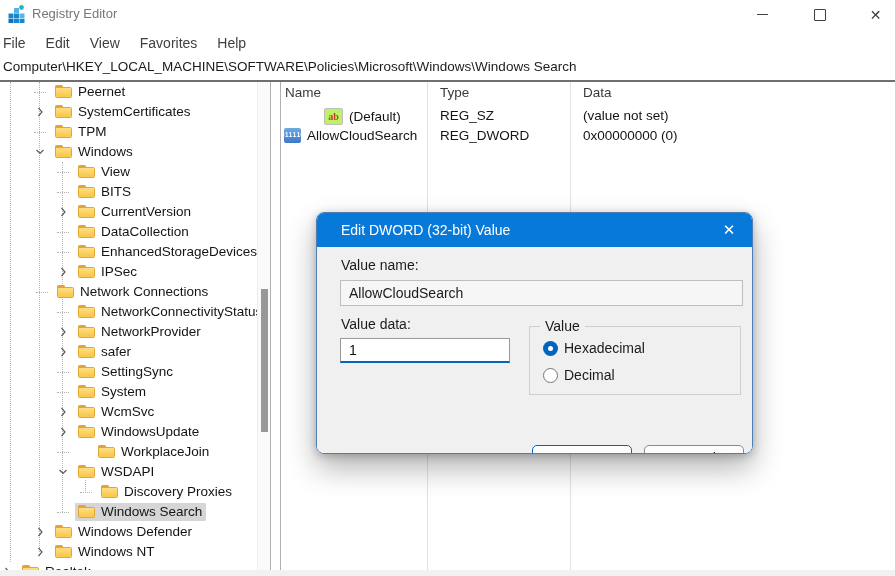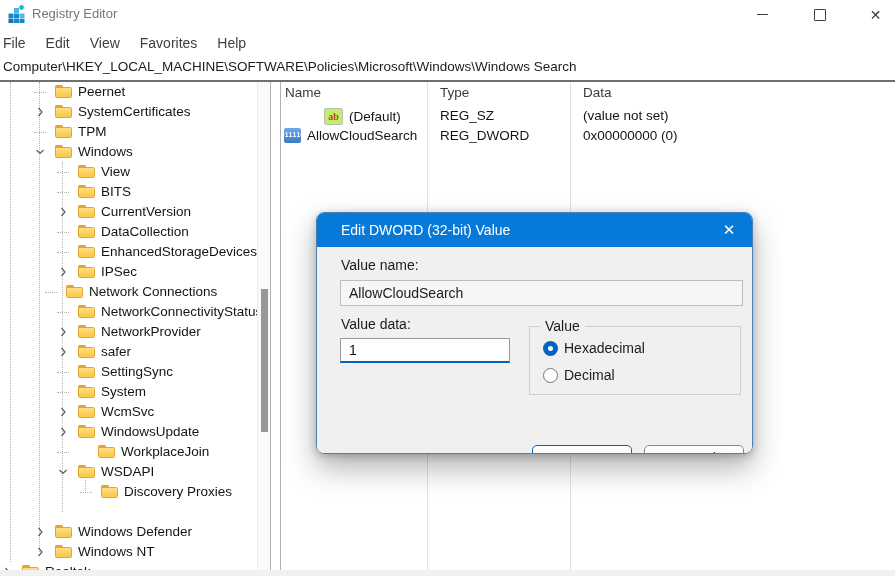--- a/index.html
+++ b/index.html
@@ -232,21 +232,21 @@
         <span class="exp">
           <svg width="12" height="12" viewBox="0 0 12 12">
             <path d="M4.5 2 L8 6 L4.5 10" fill="none" stroke="#5c5c5c" stroke-width="1.2"></path>
           </svg>
         </span>
         <span class="node">
           <span class="folder"></span>
           <span class="tlabel">IPSec</span>
         </span>
       </div>
-      <div class="trow" style="top: 200px; padding-left: 44px;">
+      <div class="trow" style="top: 200px; padding-left: 35px;">
         <span class="exp">
           <span class="stub"></span>
         </span>
         <span class="node">
           <span class="folder"></span>
           <span class="tlabel">Network Connections</span>
         </span>
       </div>
       <div class="trow" style="top: 220px; padding-left: 56px;">
         <span class="exp">
@@ -339,20 +339,29 @@
           <span class="tlabel">WSDAPI</span>
         </span>
       </div>
       <div class="trow" style="top: 400px; padding-left: 79px;">
         <span class="exp">
           <span class="stub"></span>
         </span>
         <span class="node">
           <span class="folder"></span>
           <span class="tlabel">Discovery Proxies</span>
+        </span>
+      </div>
+      <div class="trow" style="top: 420px; padding-left: 56px;">
+        <span class="exp">
+          <span class="stub"></span>
+        </span>
+        <span class="node sel">
+          <span class="folder"></span>
+          <span class="tlabel">Windows Search</span>
         </span>
       </div>
       <div class="trow" style="top: 440px; padding-left: 33px; justify-content: space-between;">
         <span class="exp">
           <svg width="12" height="12" viewBox="0 0 12 12">
             <path d="M4.5 2 L8 6 L4.5 10" fill="none" stroke="#5c5c5c" stroke-width="1.2"></path>
           </svg>
         </span>
         <span class="node">
           <span class="folder"></span>

